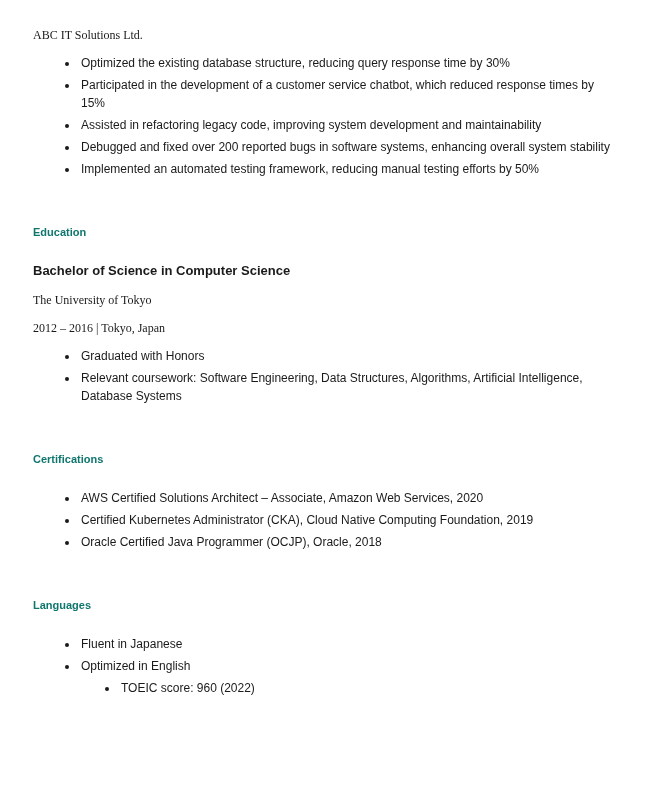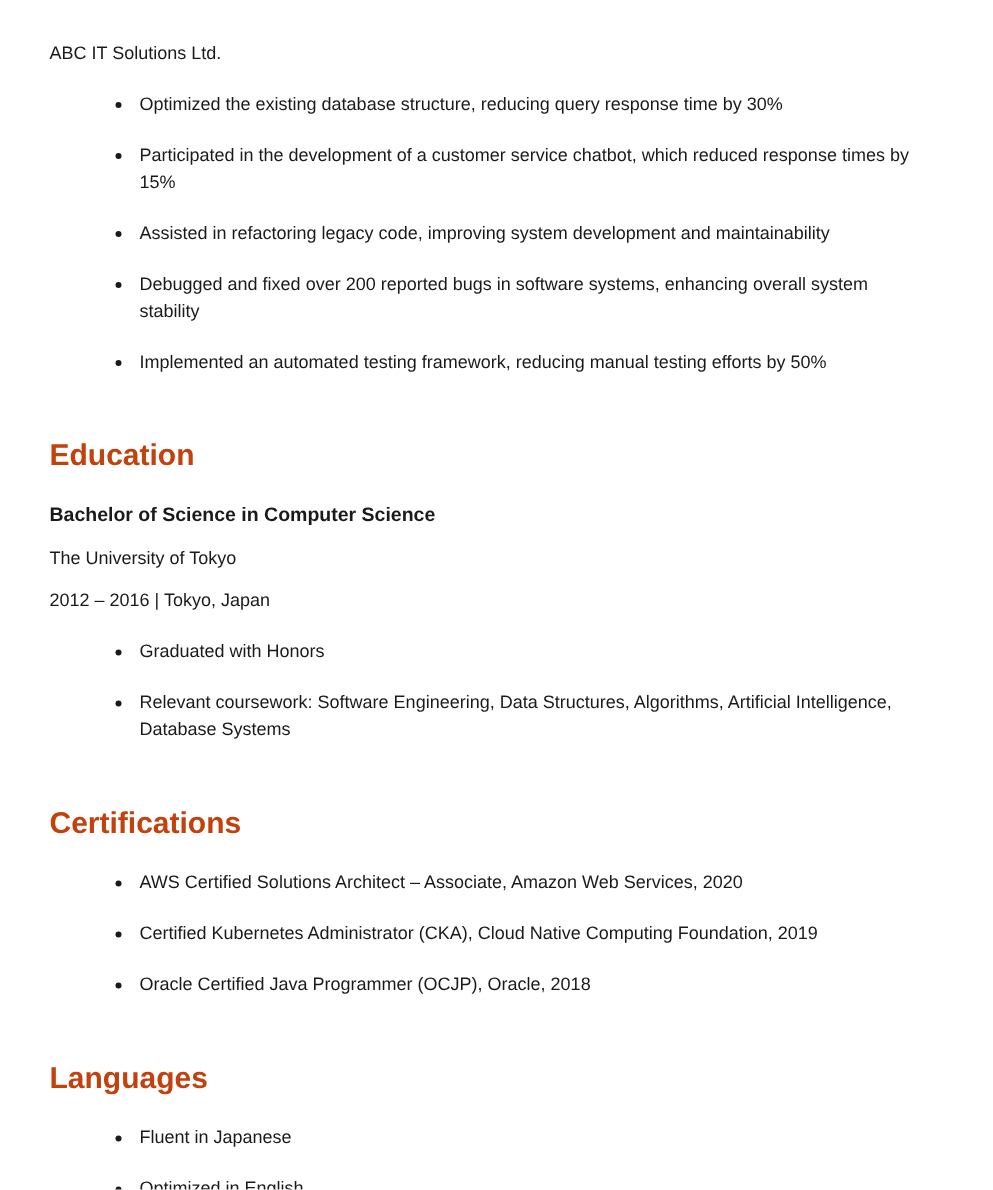--- a/index.html
+++ b/index.html
@@ -15,49 +15,50 @@
     font-family: "Liberation Sans", "DejaVu Sans", sans-serif;
     color: #1a1a1a;
     font-size: 12px;
     line-height: 18px;
   }
   .doc {
     padding: 26px 40px 0 33px;
   }
   .line {
     margin: 0 0 10px 0;
+    font-family: Liberation Serif, serif;
   }
   .job-title, .degree-title {
     font-weight: bold;
     font-size: 13px;
     margin: 0 0 11px 0;
   }
   .summary {
     margin: 29px 0 0 0;
   }
   ul.bullets {
     margin: 9px 0 0 0;
     padding: 0 0 0 42px;
     list-style: disc;
   }
   ul.bullets li {
-    margin: 16px;
+    margin: 4px;
     padding-left: 2px;
   }
   ul.sub-bullets {
     margin: 0;
     padding: 0 0 0 40px;
     list-style: disc;
   }
   h2.section-heading {
-    font-size: 20px;
+    font-size: 11px;
     line-height: 20px;
     font-weight: bold;
     margin: 44px 0 20px 0;
-    color: #c2410c;
+    color: #0f766e;
   }
   .edu-block .degree-title { margin-top: 0; }
 </style>
 </head>
 <body>
 
 <div class="doc">
 
   <section>
     <p class="line">ABC IT Solutions Ltd.</p>

